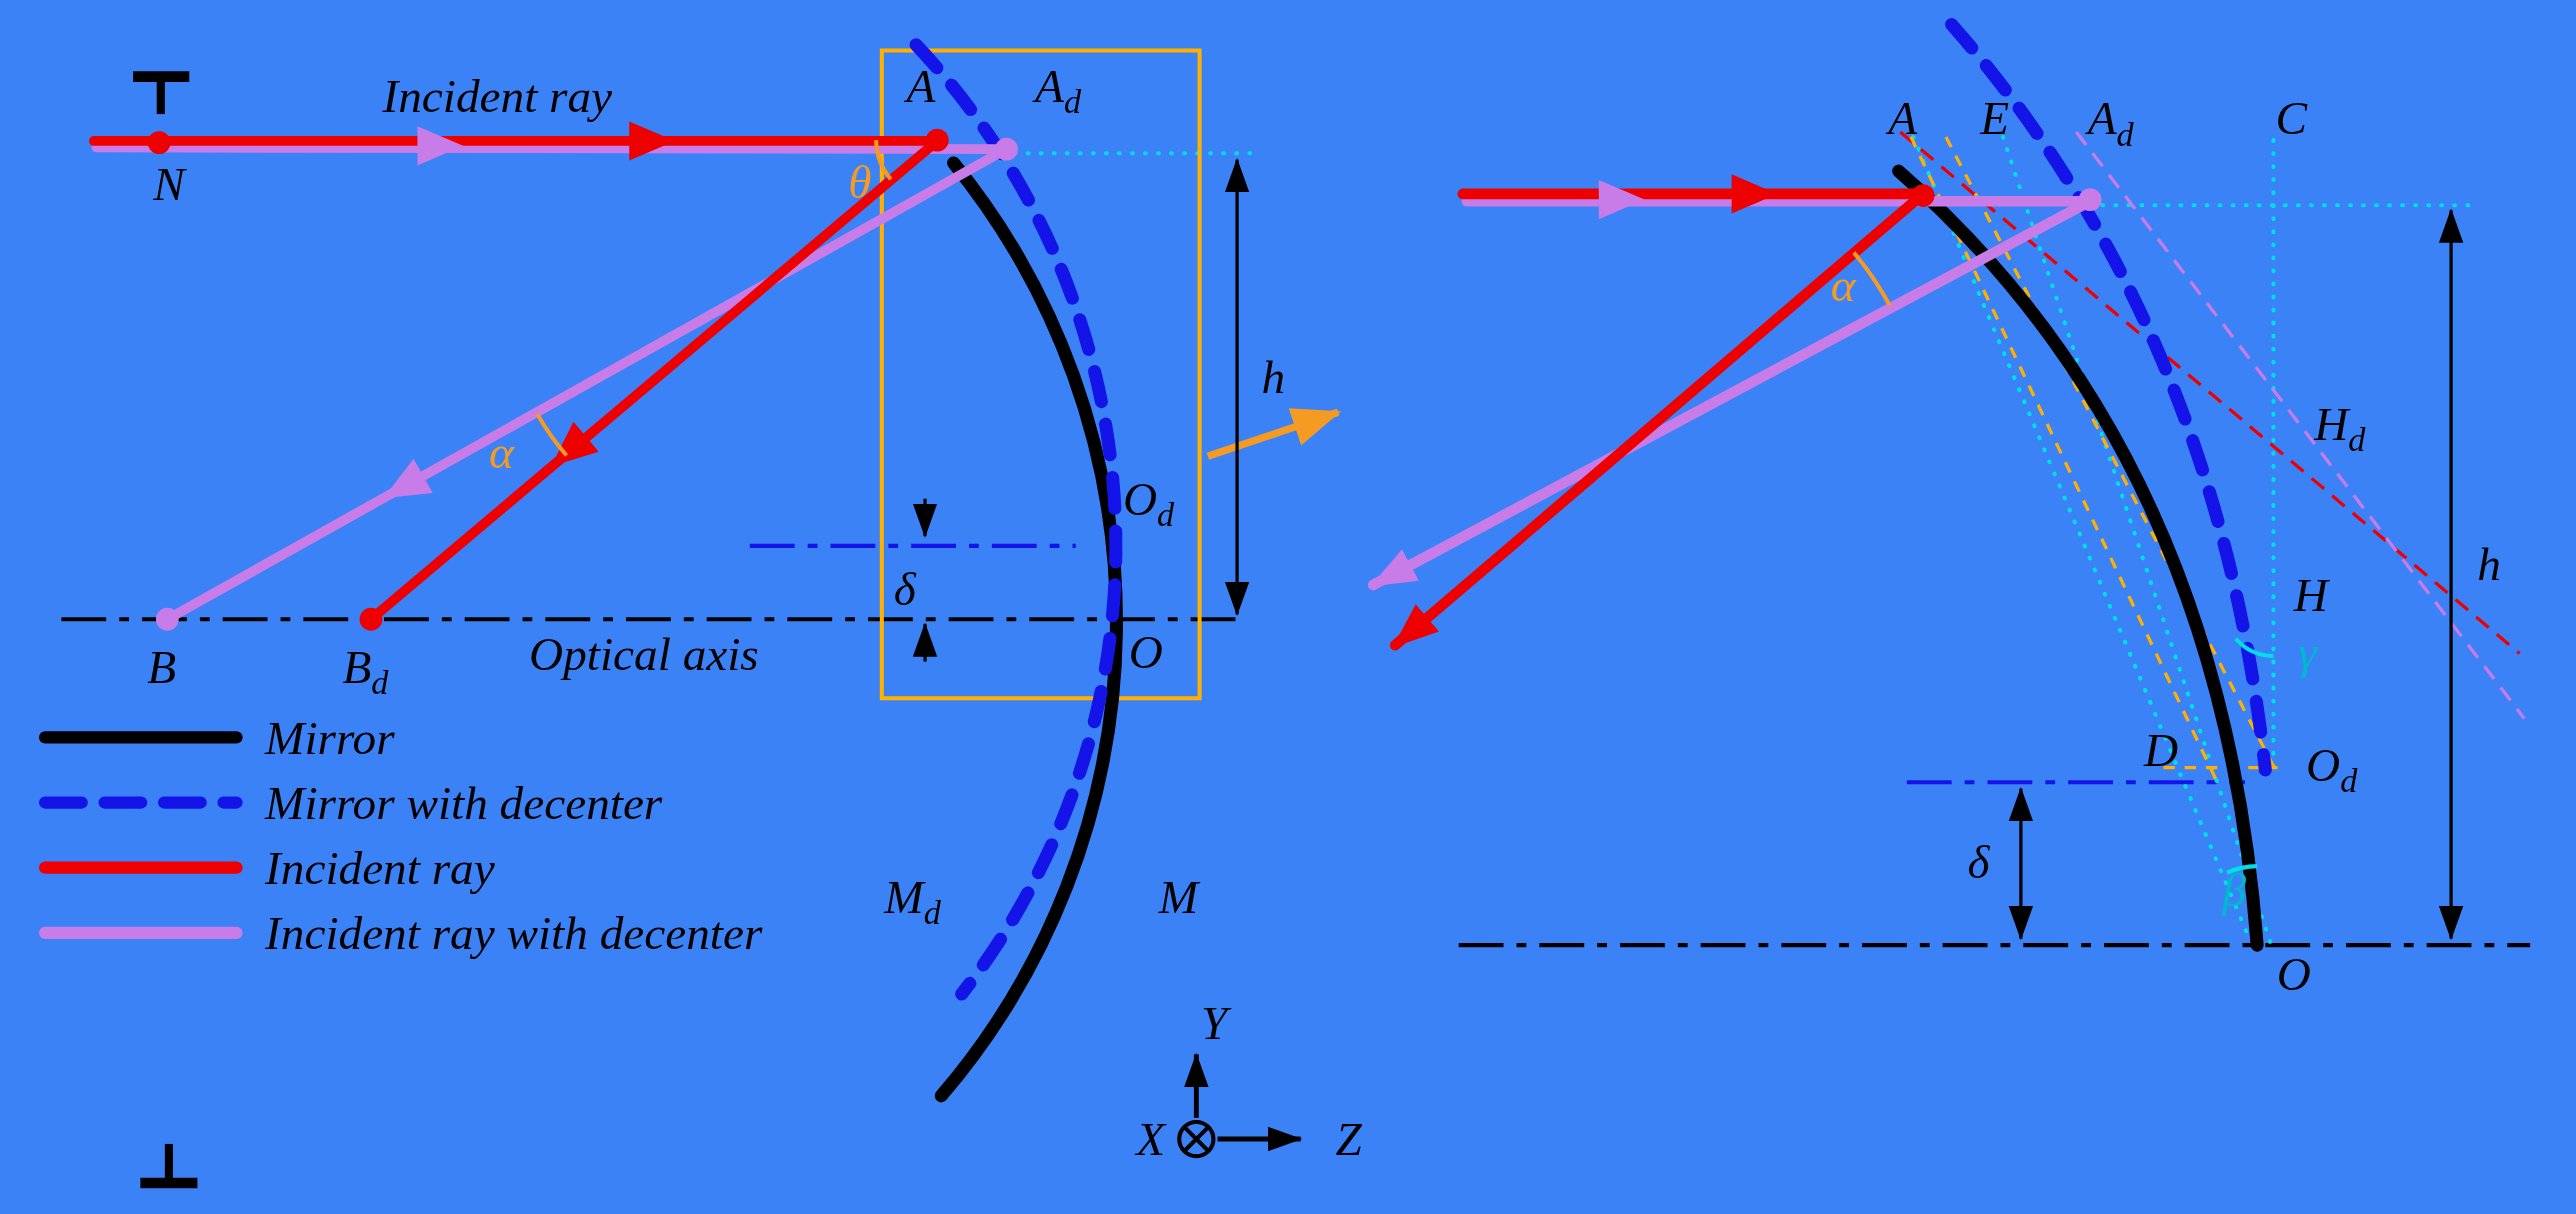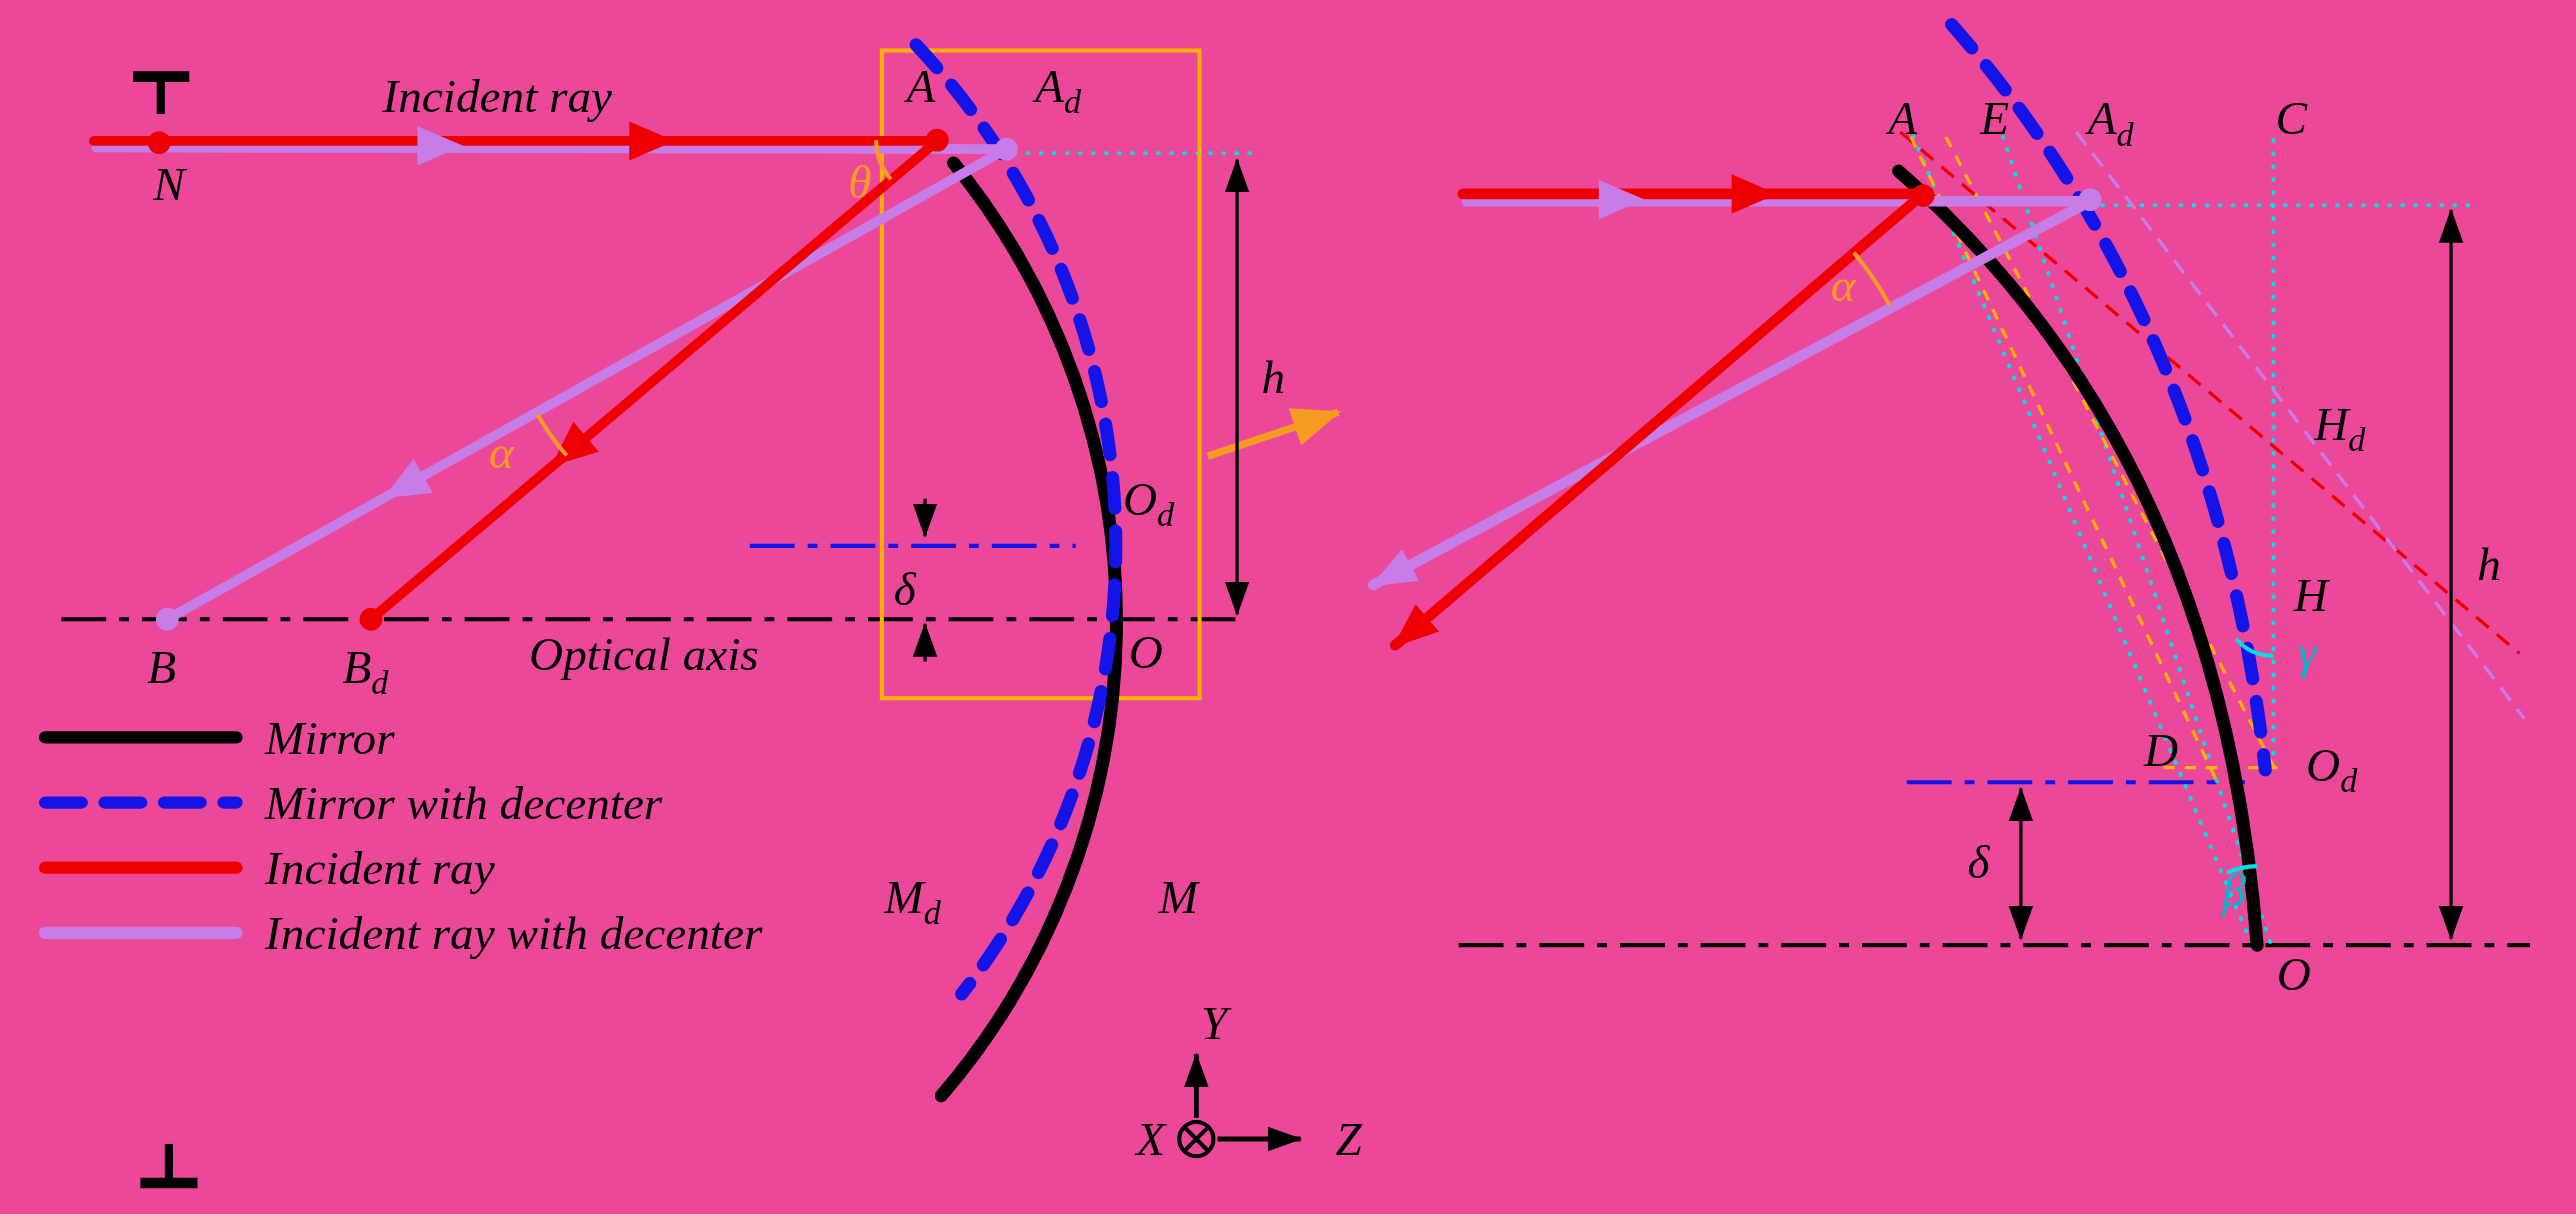--- a/index.html
+++ b/index.html
@@ -1,16 +1,16 @@
 <!DOCTYPE html>
 <html style="font-size:13px"><head>
 <meta charset="utf-8">
 <style>
   html,body{margin:0;padding:0;background:#ffffff;}
-  .stage{position:relative;width:2576px;height:1214px;background:#ec4899;}
+  .stage{position:relative;width:2576px;height:1214px;background:#3b82f6;}
   svg{display:block;}
   text{font-family:"Liberation Serif", serif; font-style:italic; fill:#000;}
   .lbl{font-size:58px;}
   .sub{font-size:42px;}
   .orange{fill:#F59A23;}
   .cyan{fill:#00B9CF;}
 </style>
 </head>
 <body>
 

